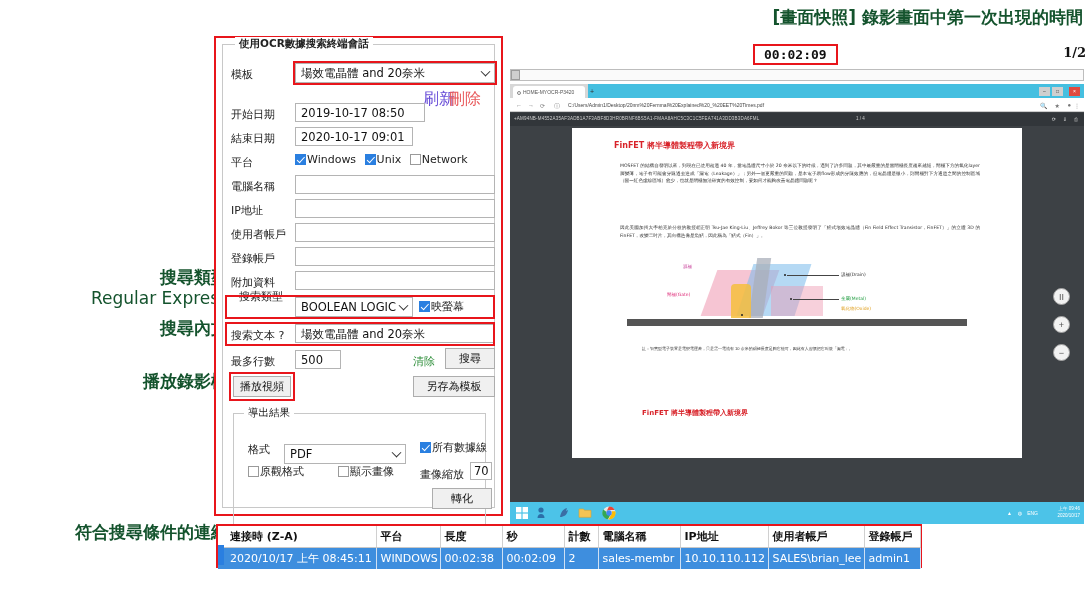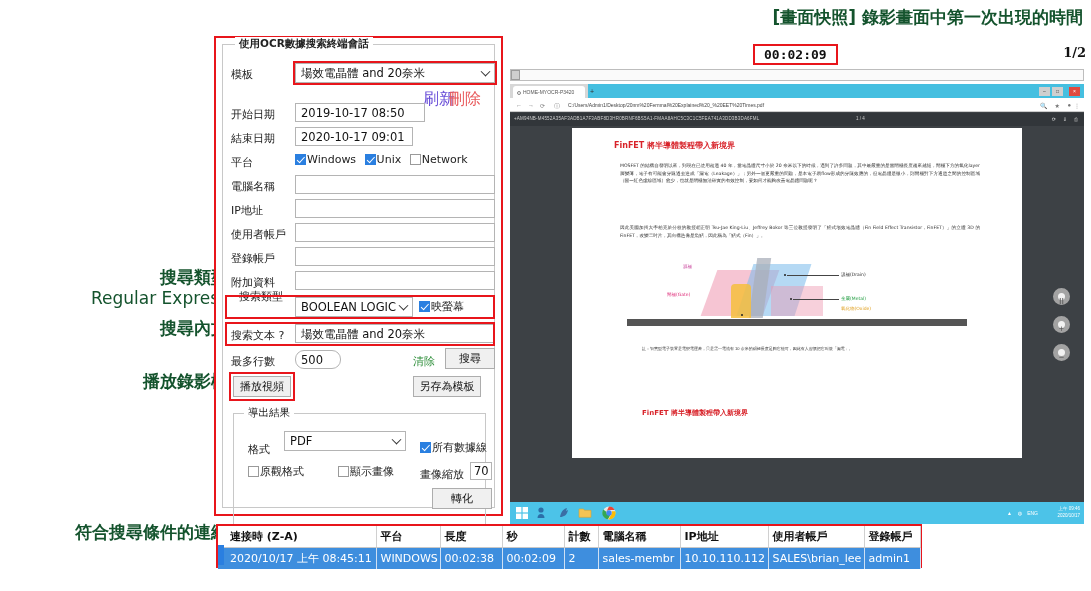--- a/index.html
+++ b/index.html
@@ -139,21 +139,21 @@
              font-family:"DejaVu Sans","Liberation Sans",sans-serif; }
   .leader { position:absolute; height:0; border-top:0.6px solid #444; }
   .dot { position:absolute; width:2px; height:2px; background:#222; border-radius:50%; }
 
   #note-line { position:absolute; left:70px; top:218px; width:330px; font-size:4px;
                color:#333; white-space:nowrap; overflow:hidden; }
   #doc-foot { position:absolute; left:70px; top:280px; font-size:7px; font-weight:bold;
               color:#d8232a; font-family:"DejaVu Sans","Liberation Sans",sans-serif; }
 
   .vctl { position:absolute; right:14px; width:17px; height:17px; border-radius:50%;
-          background:#f2f2f2; border:5px solid #a3a3a3; color:#555; font-size:9px;
+          background:#f2f2f2; border:1px solid #a3a3a3; color:#555; font-size:9px;
           text-align:center; line-height:16px; }
 
   #taskbar { position:absolute; left:0; bottom:0; width:100%; height:22px; background:#4cc3e8; }
   .tb-ic { position:absolute; top:4px; width:14px; height:14px; }
   #tb-clock { position:absolute; right:4px; top:3px; font-size:4.5px; color:#fff;
               text-align:right; line-height:7px; }
   #tb-tray { position:absolute; right:46px; top:8px; font-size:5px; color:#fff; }
 
   
   #results { position:absolute; left:216px; top:524px; width:706px; height:44px;
@@ -225,32 +225,32 @@
     <div class="cb-wrap" style="left:196px; top:254px;">
       <span class="cb on"></span><span>映螢幕</span>
     </div>
     <div class="hl" style="left:2px; top:250px; width:270px; height:24px;"></div>
 
     <div class="fld-label" style="left:8px; top:283px;">搜索文本 ?</div>
     <div class="inp" style="left:72px; top:279px; width:200px;">場效電晶體 and 20奈米</div>
     <div class="hl" style="left:2px; top:277px; width:270px; height:24px;"></div>
 
     <div class="fld-label" style="left:8px; top:309px;">最多行數</div>
-    <div class="inp" style="left:72px; top:305px; width:46px;border-radius:9px;">500</div>
+    <div class="inp" style="left:72px; top:305px; width:46px;">500</div>
     <div class="link" style="left:190px; top:309px; color:#2a8c36; font-size:11px;">清除</div>
     <div class="btn" style="left:222px; top:303px; width:50px;">搜尋</div>
 
     <div class="btn" style="left:10px; top:331px; width:58px;">播放視頻</div>
     <div class="hl" style="left:6px; top:327px; width:66px; height:29px;"></div>
-    <div class="btn" style="left:190px; top:331px; width:68px;">另存為模板</div>
+    <div class="btn" style="left:190px; top:331px; width:82px;">另存為模板</div>
 
     <div id="export-box">
       <div id="export-legend">導出結果</div>
       <div class="fld-label" style="left:14px; top:28px;">格式</div>
-      <div class="sel" style="left:50px; top:17px; width:122px;">
+      <div class="sel" style="left:50px; top:30px; width:122px;">
         <span>PDF</span>
         <span class="caret"></span>
       </div>
       <div class="cb-wrap" style="left:186px; top:26px;">
         <span class="cb on"></span><span>所有數據線</span>
       </div>
       <div class="cb-wrap" style="left:14px; top:50px;">
         <span class="cb"></span><span>原觀格式</span>
       </div>
       <div class="cb-wrap" style="left:104px; top:50px;">

